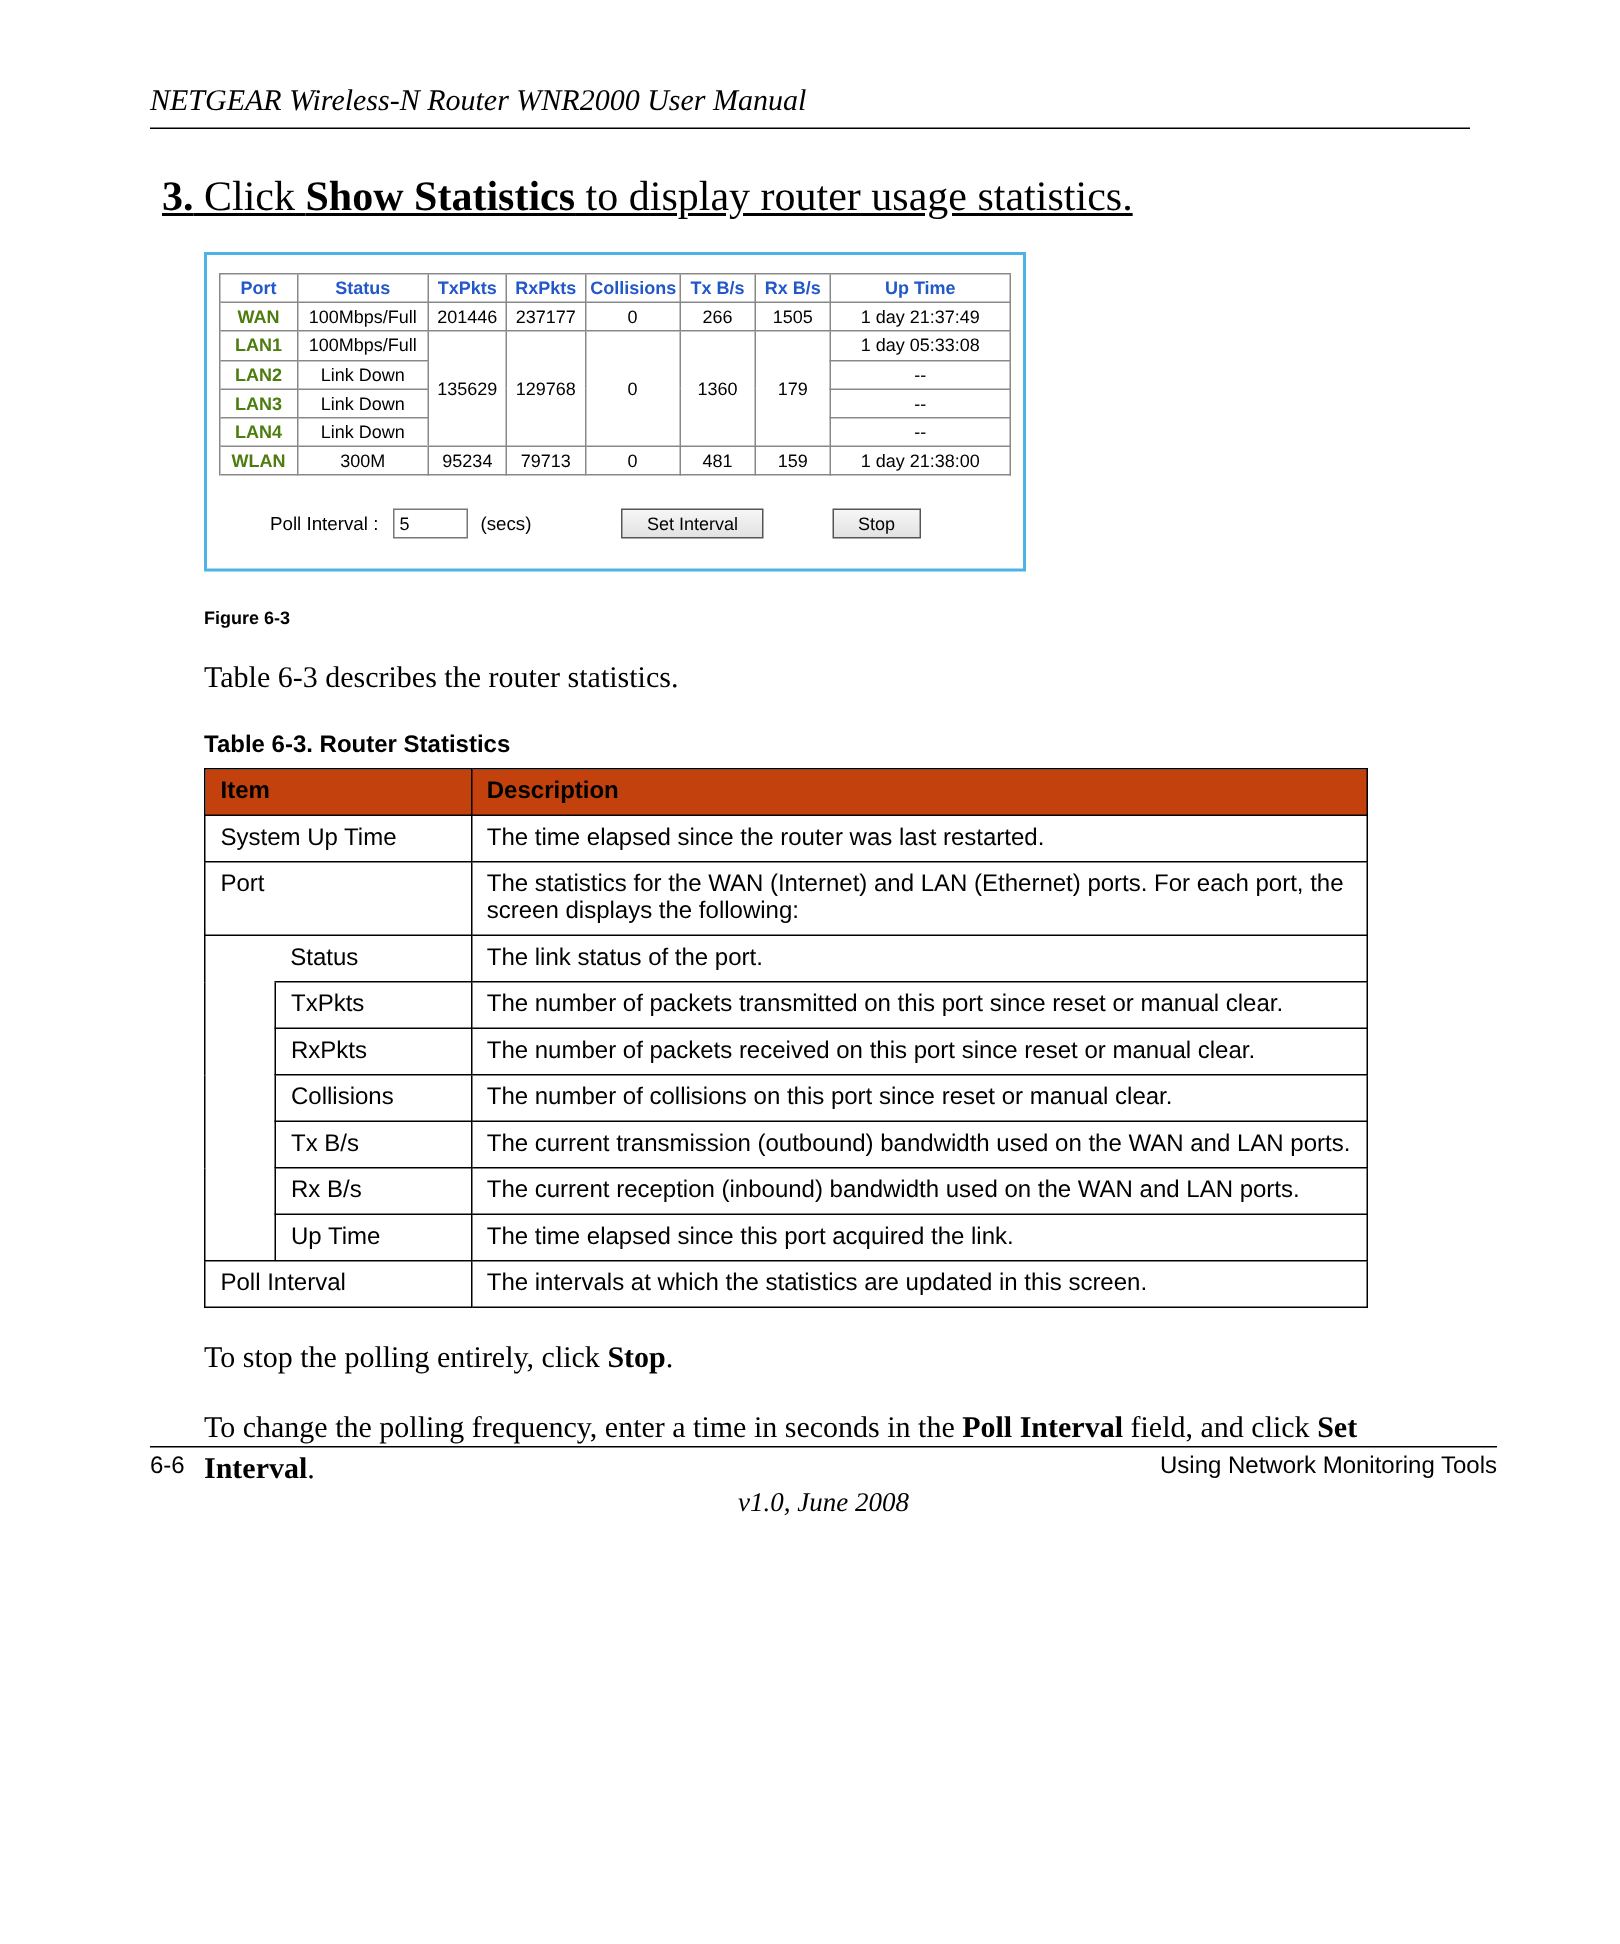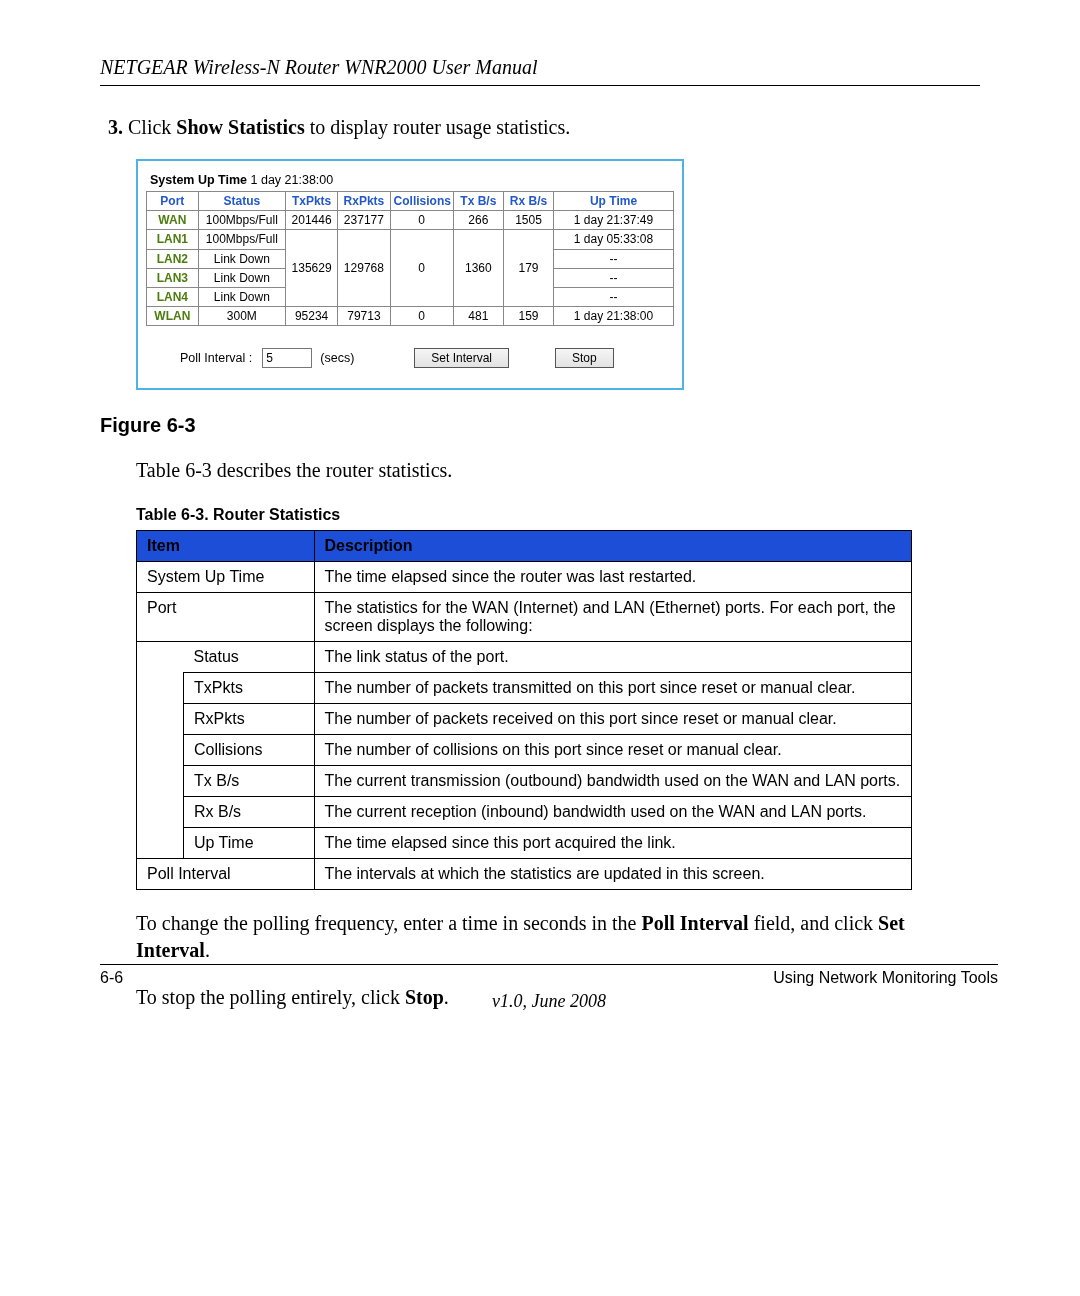--- a/index.html
+++ b/index.html
@@ -17,24 +17,25 @@
     position: relative;
   }
   .doc-header {
     font-style: italic;
     font-size: 20px;
     border-bottom: 1.5px solid #000;
     padding-bottom: 6px;
     margin-bottom: 30px;
   }
   .step {
-    font-size: 20px;
+    font-size: 28px;
     margin-left: 30px;
     text-indent: -22px;
     margin-bottom: 20px;
+    text-decoration: underline;
   }
   .step .num { font-weight: bold; }
   .step .bold { font-weight: bold; }
 
   
   .shot {
     margin-left: 36px;
     width: 528px;
     border: 2px solid #4db3e6;
     background: #fff;
@@ -87,22 +88,23 @@
     display: inline-block;
     border: 1px solid #555;
     background: linear-gradient(#f6f6f6,#e2e2e2);
     padding: 2px 16px;
     font-family: Arial;
     font-size: 12px;
     cursor: pointer;
     text-align: center;
   }
   .fig-cap {
-    font-family: Arial, Helvetica, sans-serif;
-    font-size: 20px;
+    margin-left: 36px;
+    font-family: Arial, Helvetica, sans-serif;
+    font-size: 12px;
     font-weight: bold;
     margin-top: 24px;
   }
   .para {
     font-size: 20px;
     margin-left: 36px;
     margin-top: 22px;
   }
   .link-blue { color: #000000; }
   .tbl-cap {
@@ -122,21 +124,21 @@
     font-family: Arial, Helvetica, sans-serif;
     font-size: 16px;
   }
   .desc-table th, .desc-table td {
     border: 1px solid #000;
     padding: 6px 10px;
     text-align: left;
     vertical-align: top;
   }
   .desc-table th {
-    background: #1d4ed8;
+    background: #c2410c;
     font-weight: bold;
   }
   .desc-table .sub-empty {
     border-right: none;
     width: 26px;
   }
   .desc-table .sub-empty + td.sub-lbl {
     border-left: none;
     width: 110px;
   }
@@ -176,24 +178,20 @@
 <div class="page">
 
   <div class="doc-header">NETGEAR Wireless-N Router WNR2000 User Manual</div>
 
   <div class="step">
     <span class="num">3.</span>
     <span> Click </span><span class="bold">Show Statistics</span><span> to display router usage statistics.</span>
   </div>
 
   <div class="shot">
-    <div class="sysup">
-      <b>System Up Time</b>
-      <span>1 day 21:38:00</span>
-    </div>
     <div class="stats-wrap">
     <table class="stats-table">
       <colgroup>
         <col style="width:47px">
             <col style="width:80px">
             <col style="width:48px">
         <col style="width:48px">
             <col style="width:58px">
             <col style="width:46px">
         <col style="width:46px">
@@ -321,24 +319,24 @@
       <td>The time elapsed since this port acquired the link.</td>
     </tr>
     <tr>
       <td colspan="2" class="item-col">Poll Interval</td>
       <td>The intervals at which the statistics are updated in this screen.</td>
     </tr>
   </tbody>
     </table>
 
   <div class="body-text">
+    <span>To stop the polling entirely, click </span><b>Stop</b><span>.</span>
+  </div>
+  <div class="body-text">
     <span>To change the polling frequency, enter a time in seconds in the </span><b>Poll Interval</b><span> field, and click </span><b>Set Interval</b><span>.</span>
-  </div>
-  <div class="body-text">
-    <span>To stop the polling entirely, click </span><b>Stop</b><span>.</span>
   </div>
 
   <div class="footer">
     <div class="row1">
       <span>6-6</span>
       <span>Using Network Monitoring Tools</span>
     </div>
     <div class="row2">v1.0, June 2008</div>
   </div>
 </div>

